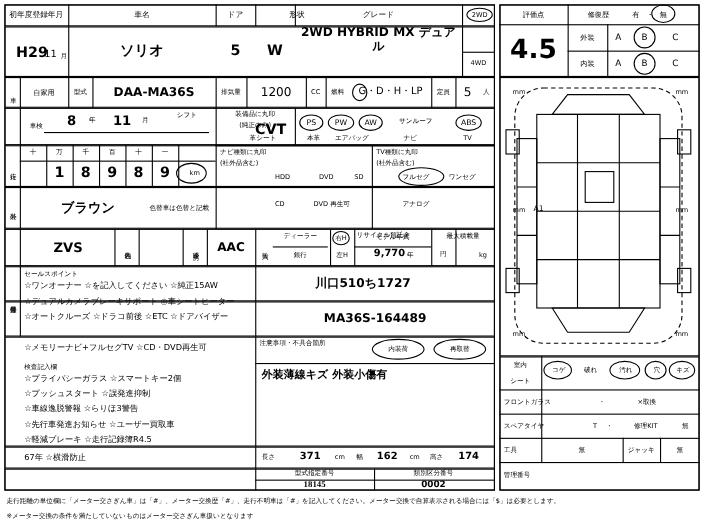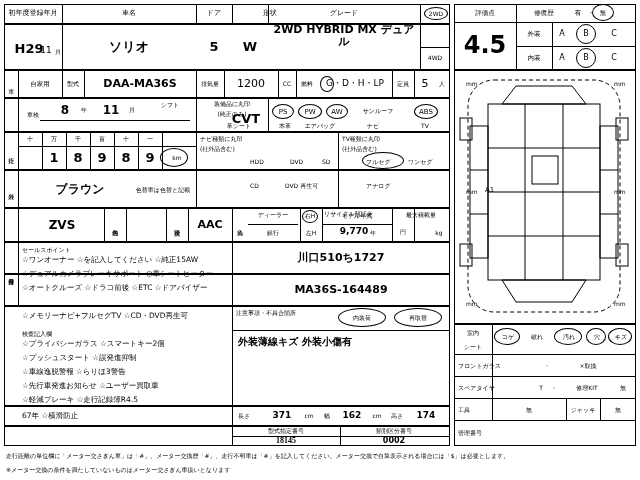--- a/index.html
+++ b/index.html
@@ -212,21 +212,21 @@
   <div class="lbl xs" style="left:302px;top:228px;width:18px;height:11px;">左H</div>
   <div class="lbl xs" style="left:322px;top:208px;width:70px;height:16px;">モデル年式</div>
   <div class="lbl xs" style="left:356px;top:226px;width:34px;height:14px;">年</div>
   <div class="hline" style="left:322px;top:224px;width:70px;"></div>
   <div class="lbl xs" style="left:392px;top:208px;width:22px;height:34px;"></div>
 
   <div class="bx" style="left:4px;top:242px;width:446px;height:32px;"></div>
   <div class="vline" style="left:18px;top:242px;height:64px;"></div>
   <div class="vline" style="left:232px;top:242px;height:64px;"></div>
   <div class="lbl xs vert" style="left:4px;top:242px;width:14px;height:64px;">登録番号</div>
-  <div class="lbl" style="left:232px;top:242px;width:218px;height:32px;font-size:11px;font-weight:bold;">川口510ち1727</div>
+  <div class="lbl" style="left:221px;top:242px;width:218px;height:32px;font-size:11px;font-weight:bold;">川口510ち1727</div>
   <div class="lbl xs tl" style="left:22px;top:244px;width:90px;height:12px;">セールスポイント</div>
 
   <div class="bx" style="left:4px;top:274px;width:446px;height:32px;"></div>
   <div class="lbl" style="left:232px;top:274px;width:218px;height:32px;font-size:11px;font-weight:bold;">MA36S-164489</div>
 
   <div class="pt" style="left:22px;top:254px;">☆ワンオーナー ☆を記入してください ☆純正15AW</div>
   <div class="pt" style="left:22px;top:282px;">☆オートクルーズ ☆ドラコ前後 ☆ETC ☆ドアバイザー</div>
   <div class="pt" style="left:22px;top:268px;">☆デュアルカメラブレーキサポート ◎車シートヒーター</div>
 
   <div class="lbl xs tl" style="left:324px;top:209px;width:66px;height:10px;">リサイクル預託金</div>

